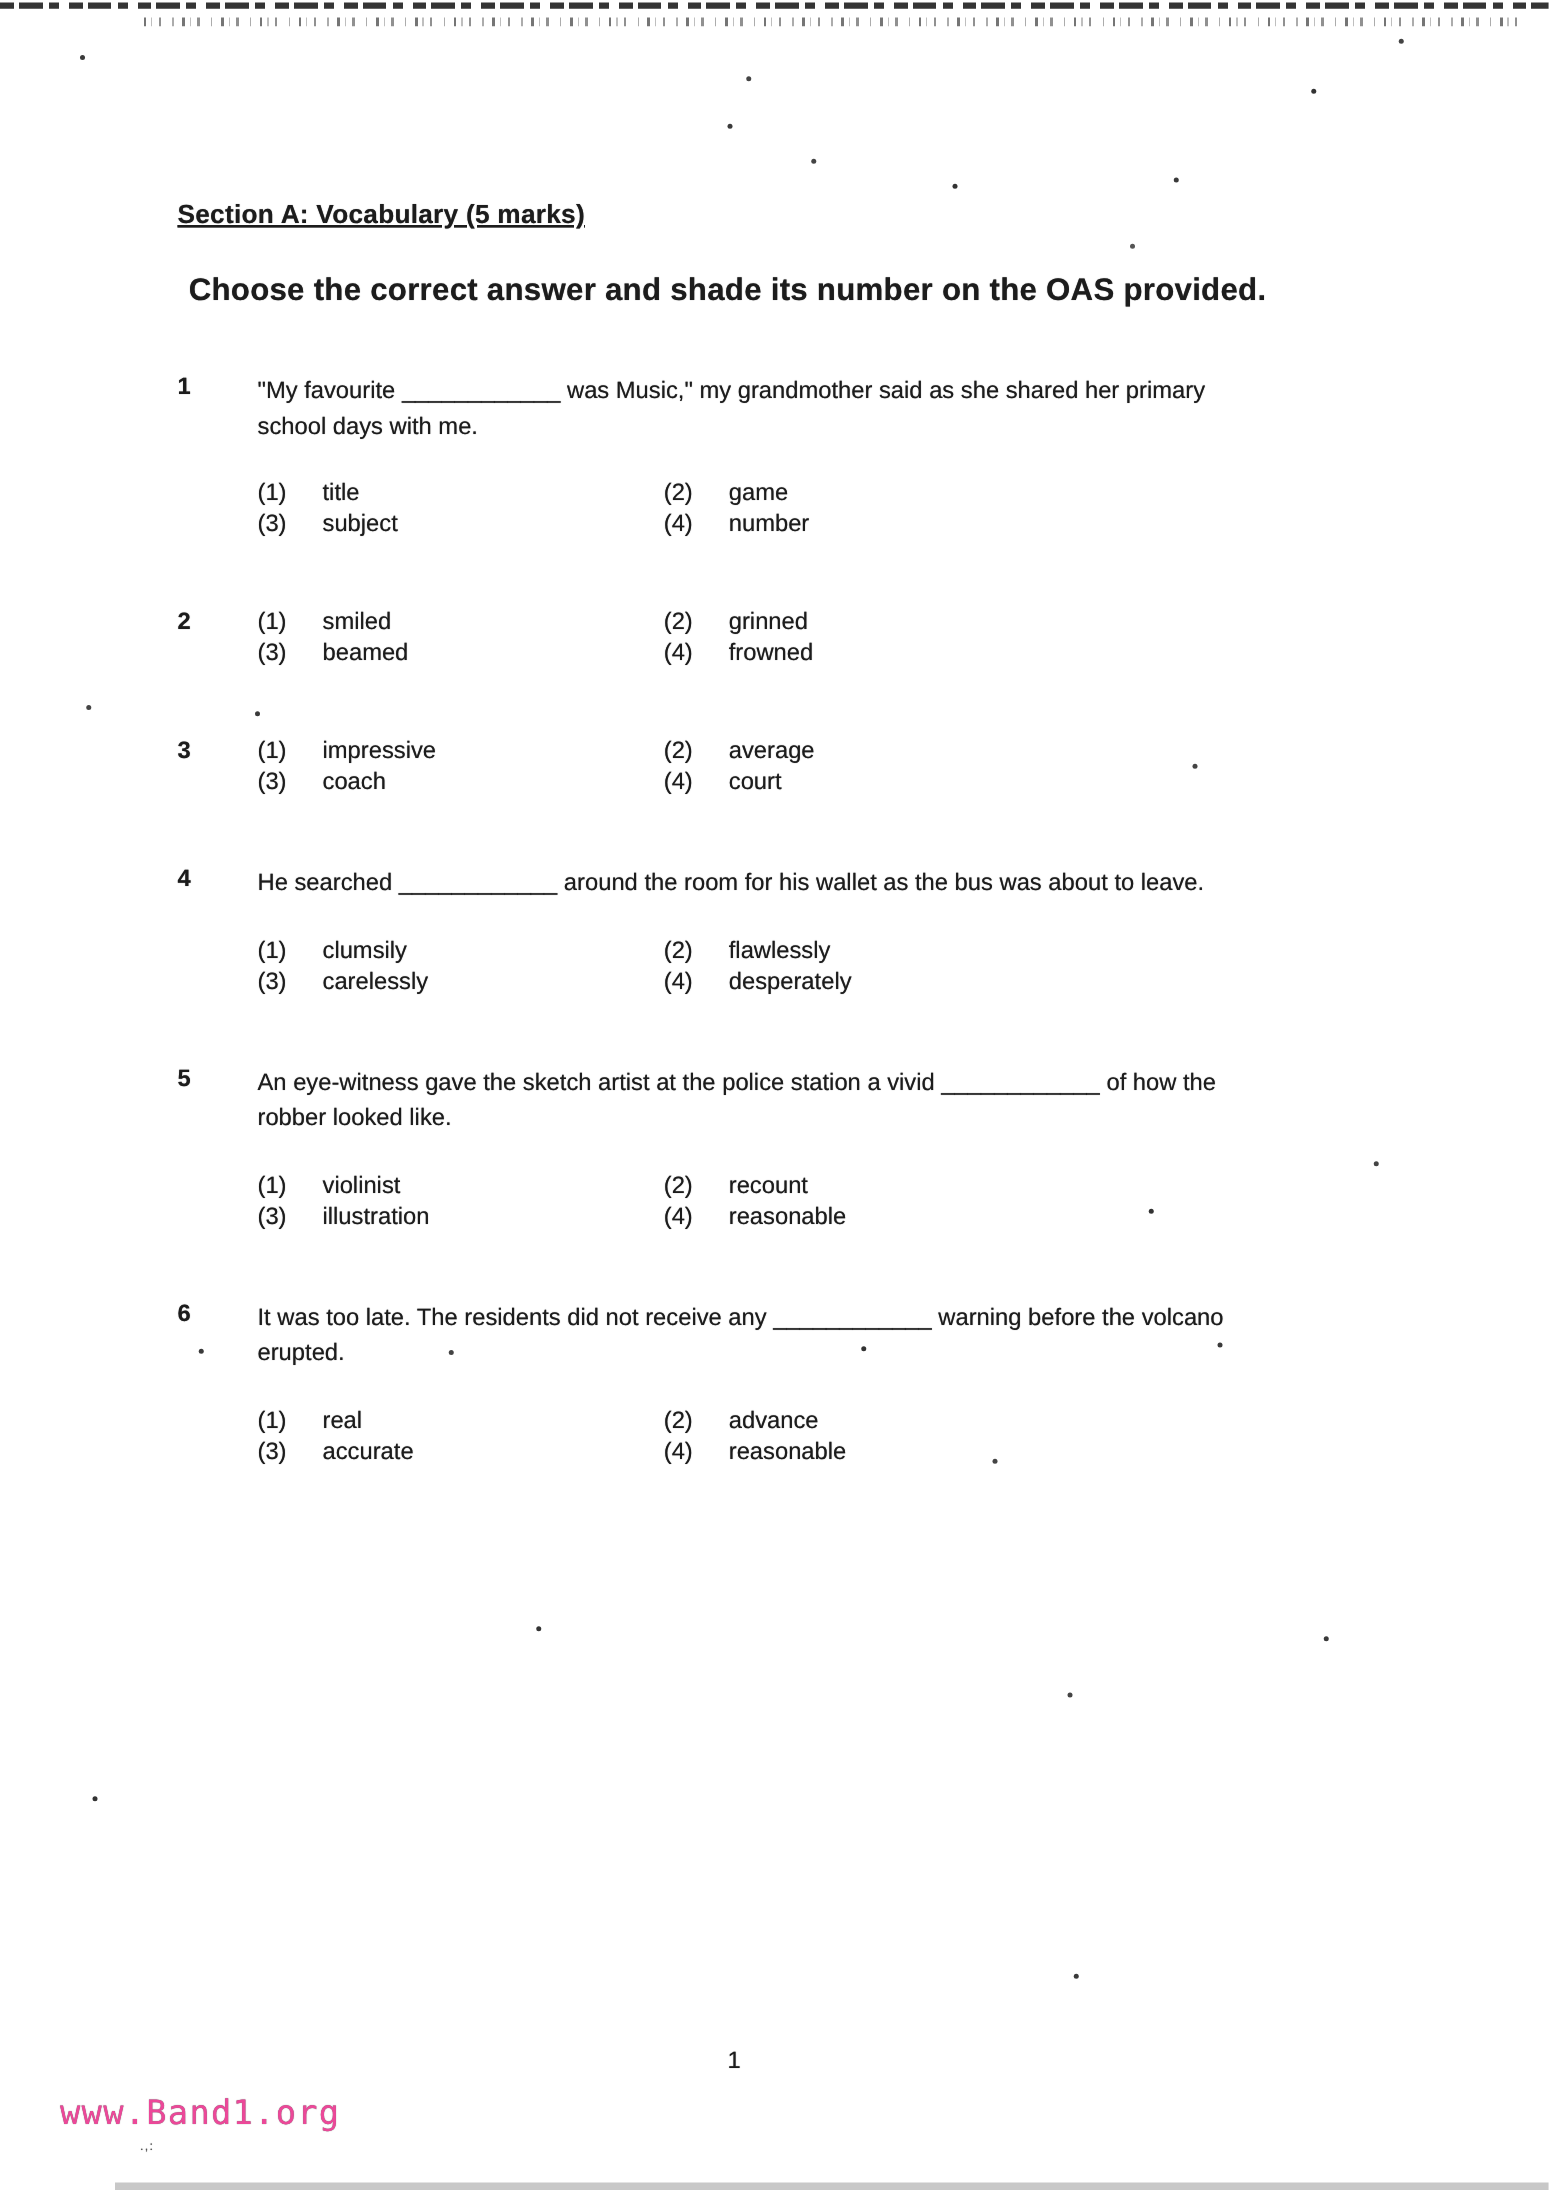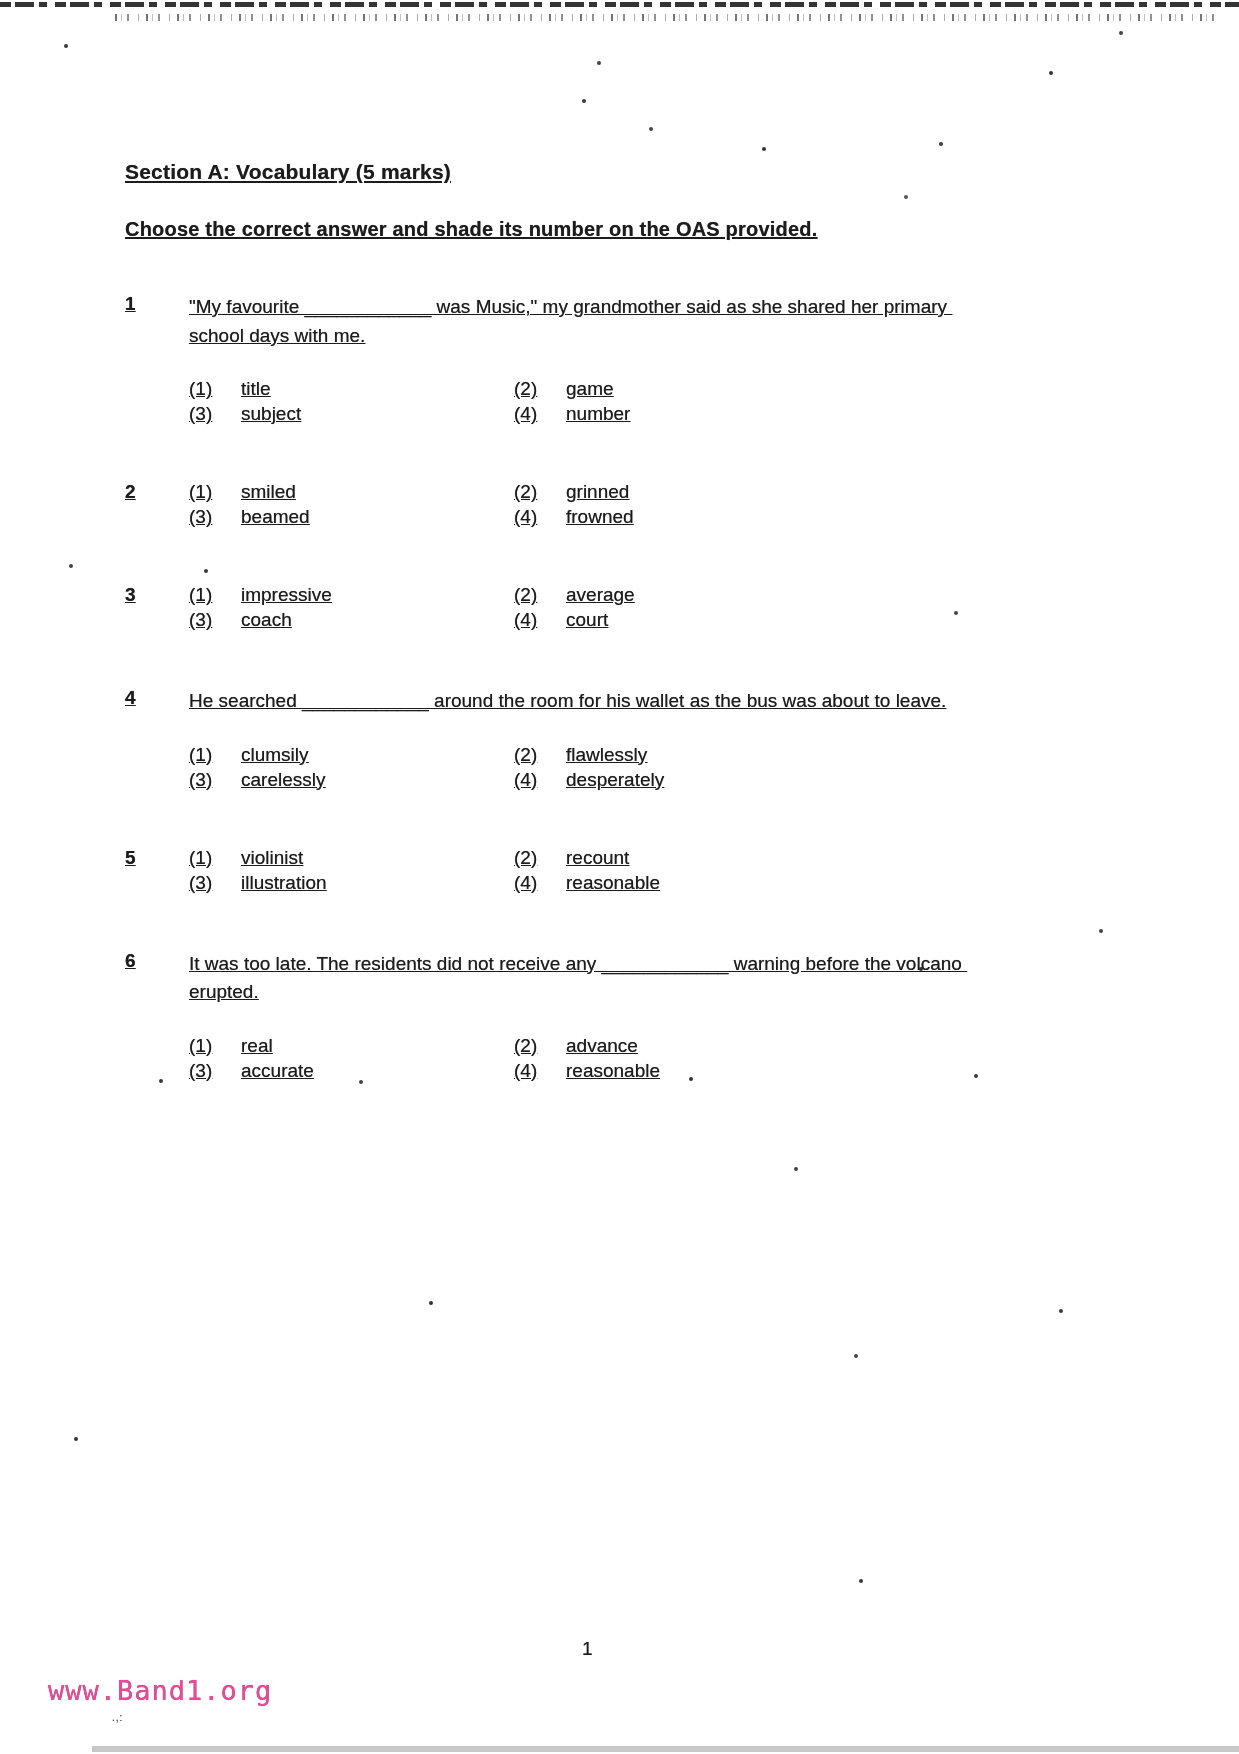--- a/index.html
+++ b/index.html
@@ -44,33 +44,34 @@
       430px 1302px 0 1px #333, 1060px 1310px 0 1px #3a3a3a, 855px 1355px 0 1px #444,
       75px 1438px 0 1px #333, 860px 1580px 0 1px #3a3a3a, 955px 612px 0 1px #444;
   }
   .bottom-strip {
     position: absolute; bottom: 2px; left: 92px; right: 0; height: 6px;
     background: #c8c8c8;
   }
 
   
   .content {
-    position: absolute; left: 125px; top: 160px; width: 880px; text-decoration: underline;
+    position: absolute; left: 142px; top: 160px; width: 880px;
   }
   .section-title {
     display: inline-block;
     font-size: 21px; font-weight: bold;
     text-decoration: underline;
     margin: 0 0 34px 0;
     letter-spacing: 0.2px;
   }
   .instruction {
-    font-size: 20px; font-weight: bold;
+    font-size: 25px; font-weight: bold;
     margin: 0 0 52px 0;
     letter-spacing: 0.2px;
+    text-align: center;
   }
   .question {
     display: grid;
     grid-template-columns: 64px 1fr;
     margin-bottom: 56px;
   }
   .q-num { font-size: 19px; font-weight: bold; }
   .q-text {
     font-size: 19px; line-height: 1.5;
     max-width: 800px;
@@ -214,20 +215,21 @@
             <span class="opt-text">desperately</span>
           </div>
         </div>
       </div>
     </div>
 
     
     <div class="question">
       <div class="q-num">5</div>
       <div>
+        <p class="q-text">An eye-witness gave the sketch artist at the police station a vivid ____________ of how the robber looked like.</p>
         <div class="q-options">
           <div class="opt">
             <span class="opt-label">(1)</span>
             <span class="opt-text">violinist</span>
           </div>
           <div class="opt">
             <span class="opt-label">(2)</span>
             <span class="opt-text">recount</span>
           </div>
           <div class="opt">

